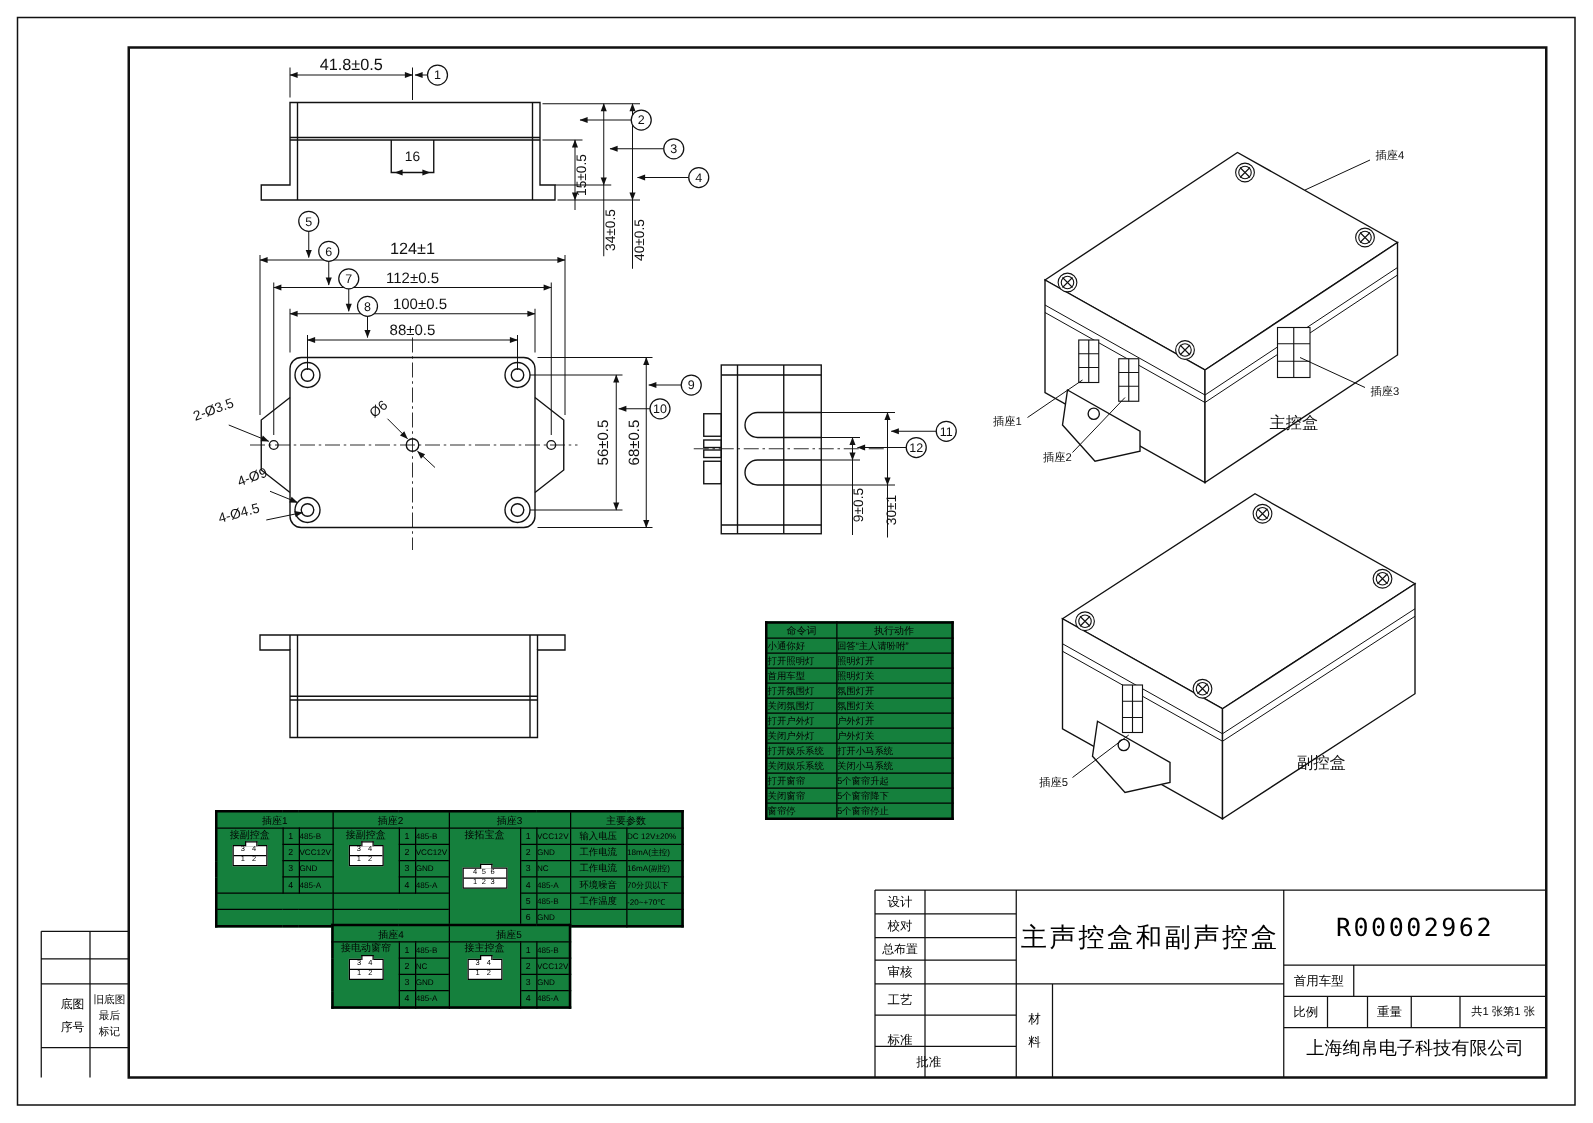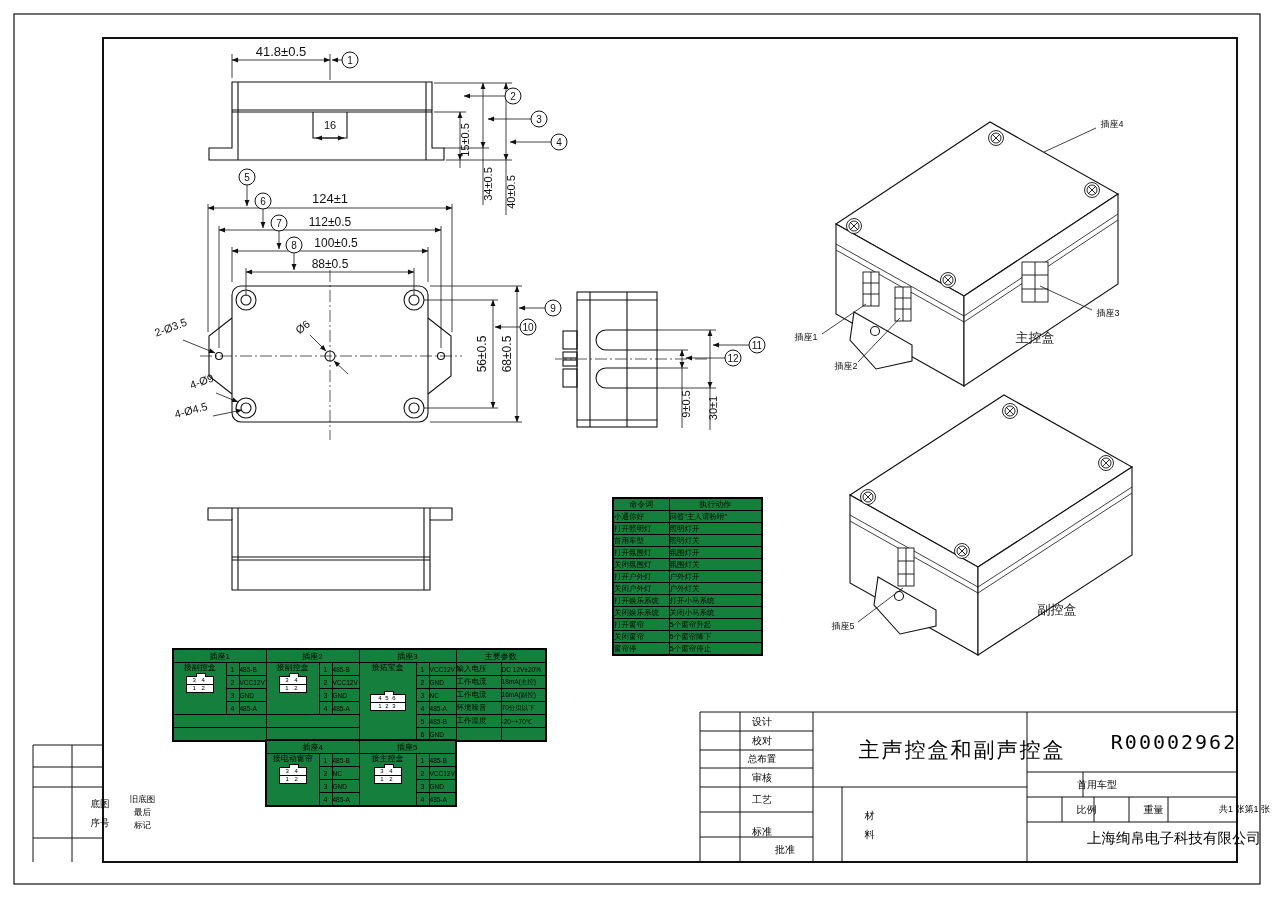--- a/index.html
+++ b/index.html
@@ -1,33 +1,33 @@
 <!DOCTYPE html>
 <html><head>
 <meta charset="utf-8">
 <style>
   html,body{margin:0;padding:0;background:#fff;}
   body{width:1274px;height:898px;position:relative;font-family:"Liberation Sans",sans-serif;color:#000;}
   svg text{fill:#111;}
   .dim{font-family:"Liberation Sans",sans-serif;}
   .abs{position:absolute;}
-  .tbt{position:absolute;display:flex;align-items:center;justify-content:center;text-align:center;white-space:pre-line;margin-left:42px;}
+  .tbt{position:absolute;display:flex;align-items:center;justify-content:center;text-align:center;white-space:pre-line;}
   table.dt{position:absolute;border-collapse:collapse;table-layout:fixed;background:#15803d;border:2px solid #000;}
   table.dt td,table.dt th{border:1px solid #000;padding:0;overflow:hidden;white-space:nowrap;font-weight:normal;}
   .cmd-table{left:612px;top:497px;width:149px;}
   .cmd-table th{font-size:8px;height:11px;text-align:center;font-weight:bold;}
   .cmd-table td{font-size:7.5px;height:11px;line-height:1;padding-left:2px;font-weight:bold;}
   .conn-a{left:172px;top:648px;width:373px;}
   .conn-b{left:265px;top:739px;width:190px;}
   .conn-a td,.conn-a th,.conn-b td,.conn-b th{height:12px;}
   .hd{font-size:8px;text-align:center;}
   .lbl{font-size:8px;text-align:center;vertical-align:top;padding-top:1px;line-height:1.3;}
   .num{text-align:center;font-size:7px;}
   .pn{font-size:6.5px;font-weight:bold;padding-left:1px;}
-  .plbl{font-size:7.5px;text-align:left;}
+  .plbl{font-size:7.5px;text-align:center;}
   .pv{font-size:6.5px;font-weight:bold;padding-left:1px;}
   .conn-icon{width:26px;margin:3px auto 0;position:relative;border:1px solid #000;font-size:6px;line-height:7px;text-align:center;letter-spacing:2px;background:#fff;}
   .conn-icon.wide{width:34px;letter-spacing:1px;}
   .conn-icon .r + .r{border-top:1px solid #000;}
   .conn-icon .tab{position:absolute;top:-4px;left:50%;margin-left:-4px;width:8px;height:3px;border:1px solid #000;border-bottom:none;background:#fff;}
 </style>
 </head>
 <body>
 
 <svg class="abs" style="left:0;top:0" width="1274" height="898" viewBox="0 0 1274 898">
@@ -494,15 +494,15 @@
 料</div>
 <div class="tbt" style="left:1027px;top:712px;width:210px;height:60px;font-size:20px;letter-spacing:2px;font-family:'DejaVu Sans Mono',monospace;">R00002962</div>
 <div class="tbt" style="left:1027px;top:772px;width:56px;height:25px;font-size:10px;">首用车型</div>
 <div class="tbt" style="left:1027px;top:797px;width:35px;height:25px;font-size:10px;">比例</div>
 <div class="tbt" style="left:1094px;top:797px;width:35px;height:25px;font-size:10px;">重量</div>
 <div class="tbt" style="left:1168px;top:797px;width:69px;height:25px;font-size:9px;">共1 张第1 张</div>
 <div class="tbt" style="left:1027px;top:822px;width:210px;height:32px;font-size:14.5px;font-family:Liberation Serif, serif;">上海绚帛电子科技有限公司</div>
 
 <div class="tbt" style="left:33px;top:787px;width:50px;height:51px;font-size:9.5px;line-height:2;">底图
 序号</div>
-<div class="tbt" style="left:72px;top:787px;width:31px;height:51px;font-size:8.5px;line-height:1.5;padding-left:13px;">旧底图
+<div class="tbt" style="left:72px;top:787px;width:31px;height:51px;font-size:8.5px;line-height:1.5;">旧底图
 最后
 标记</div>
 
 </body></html>

